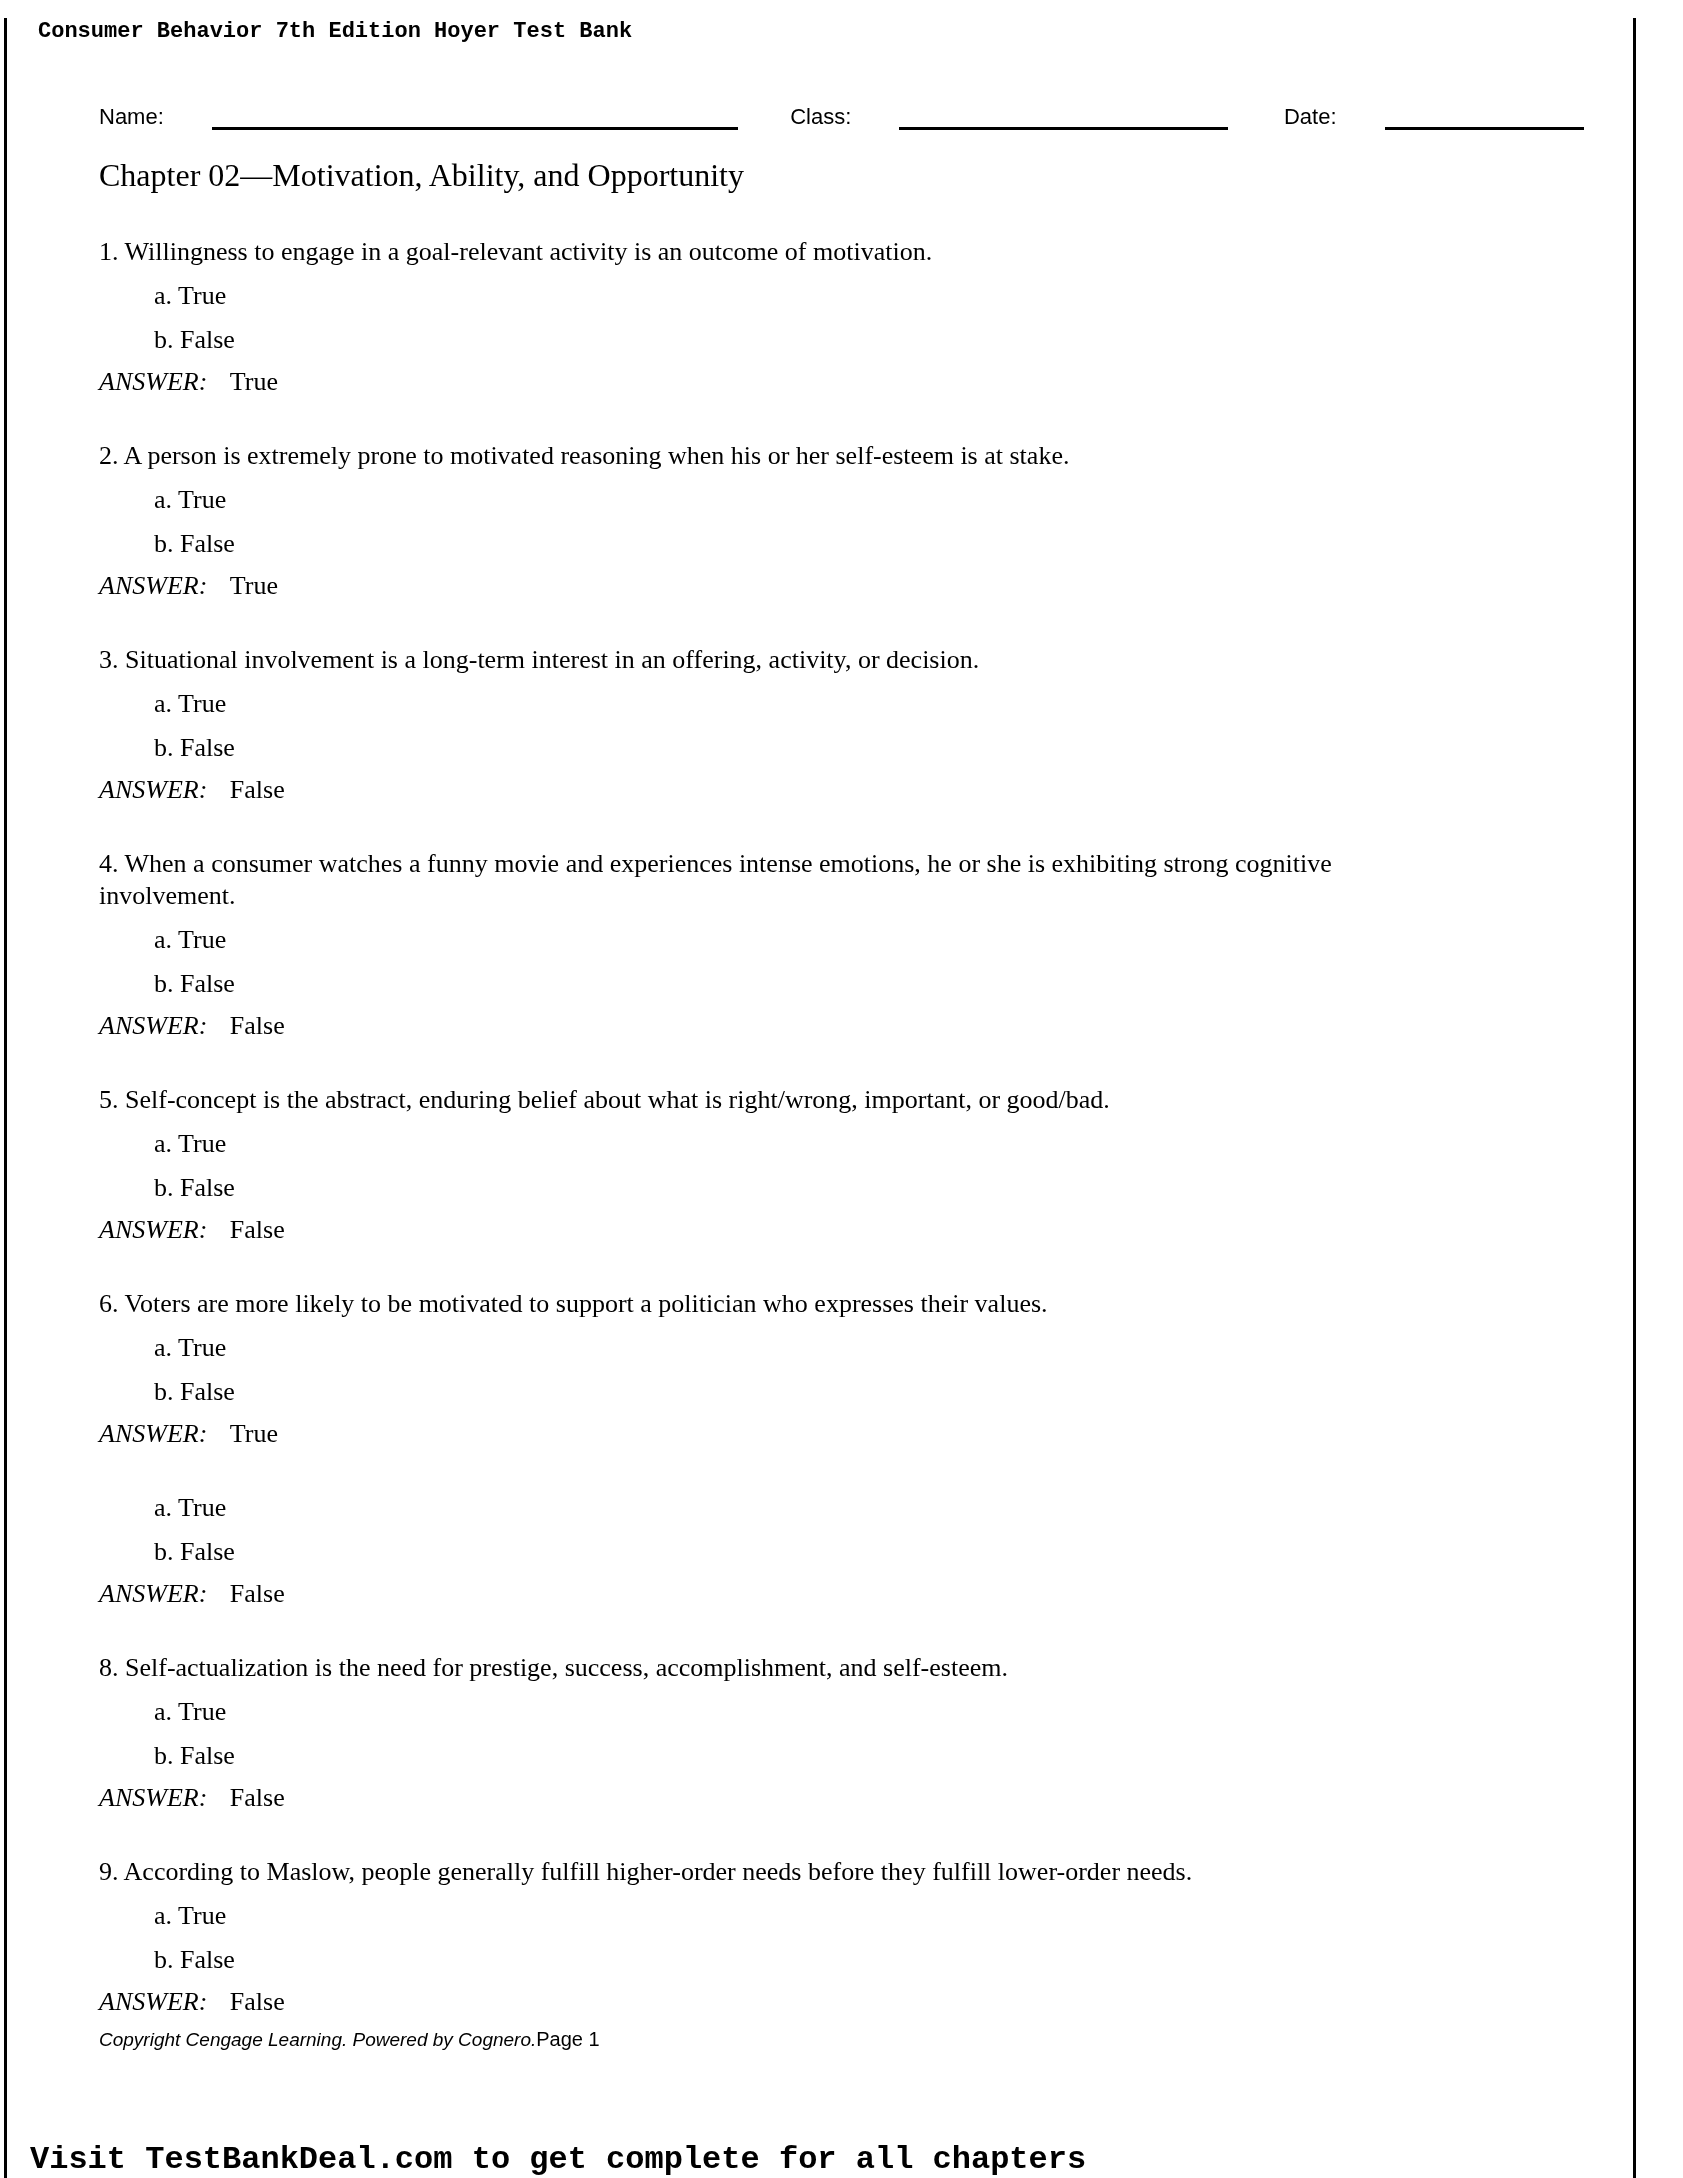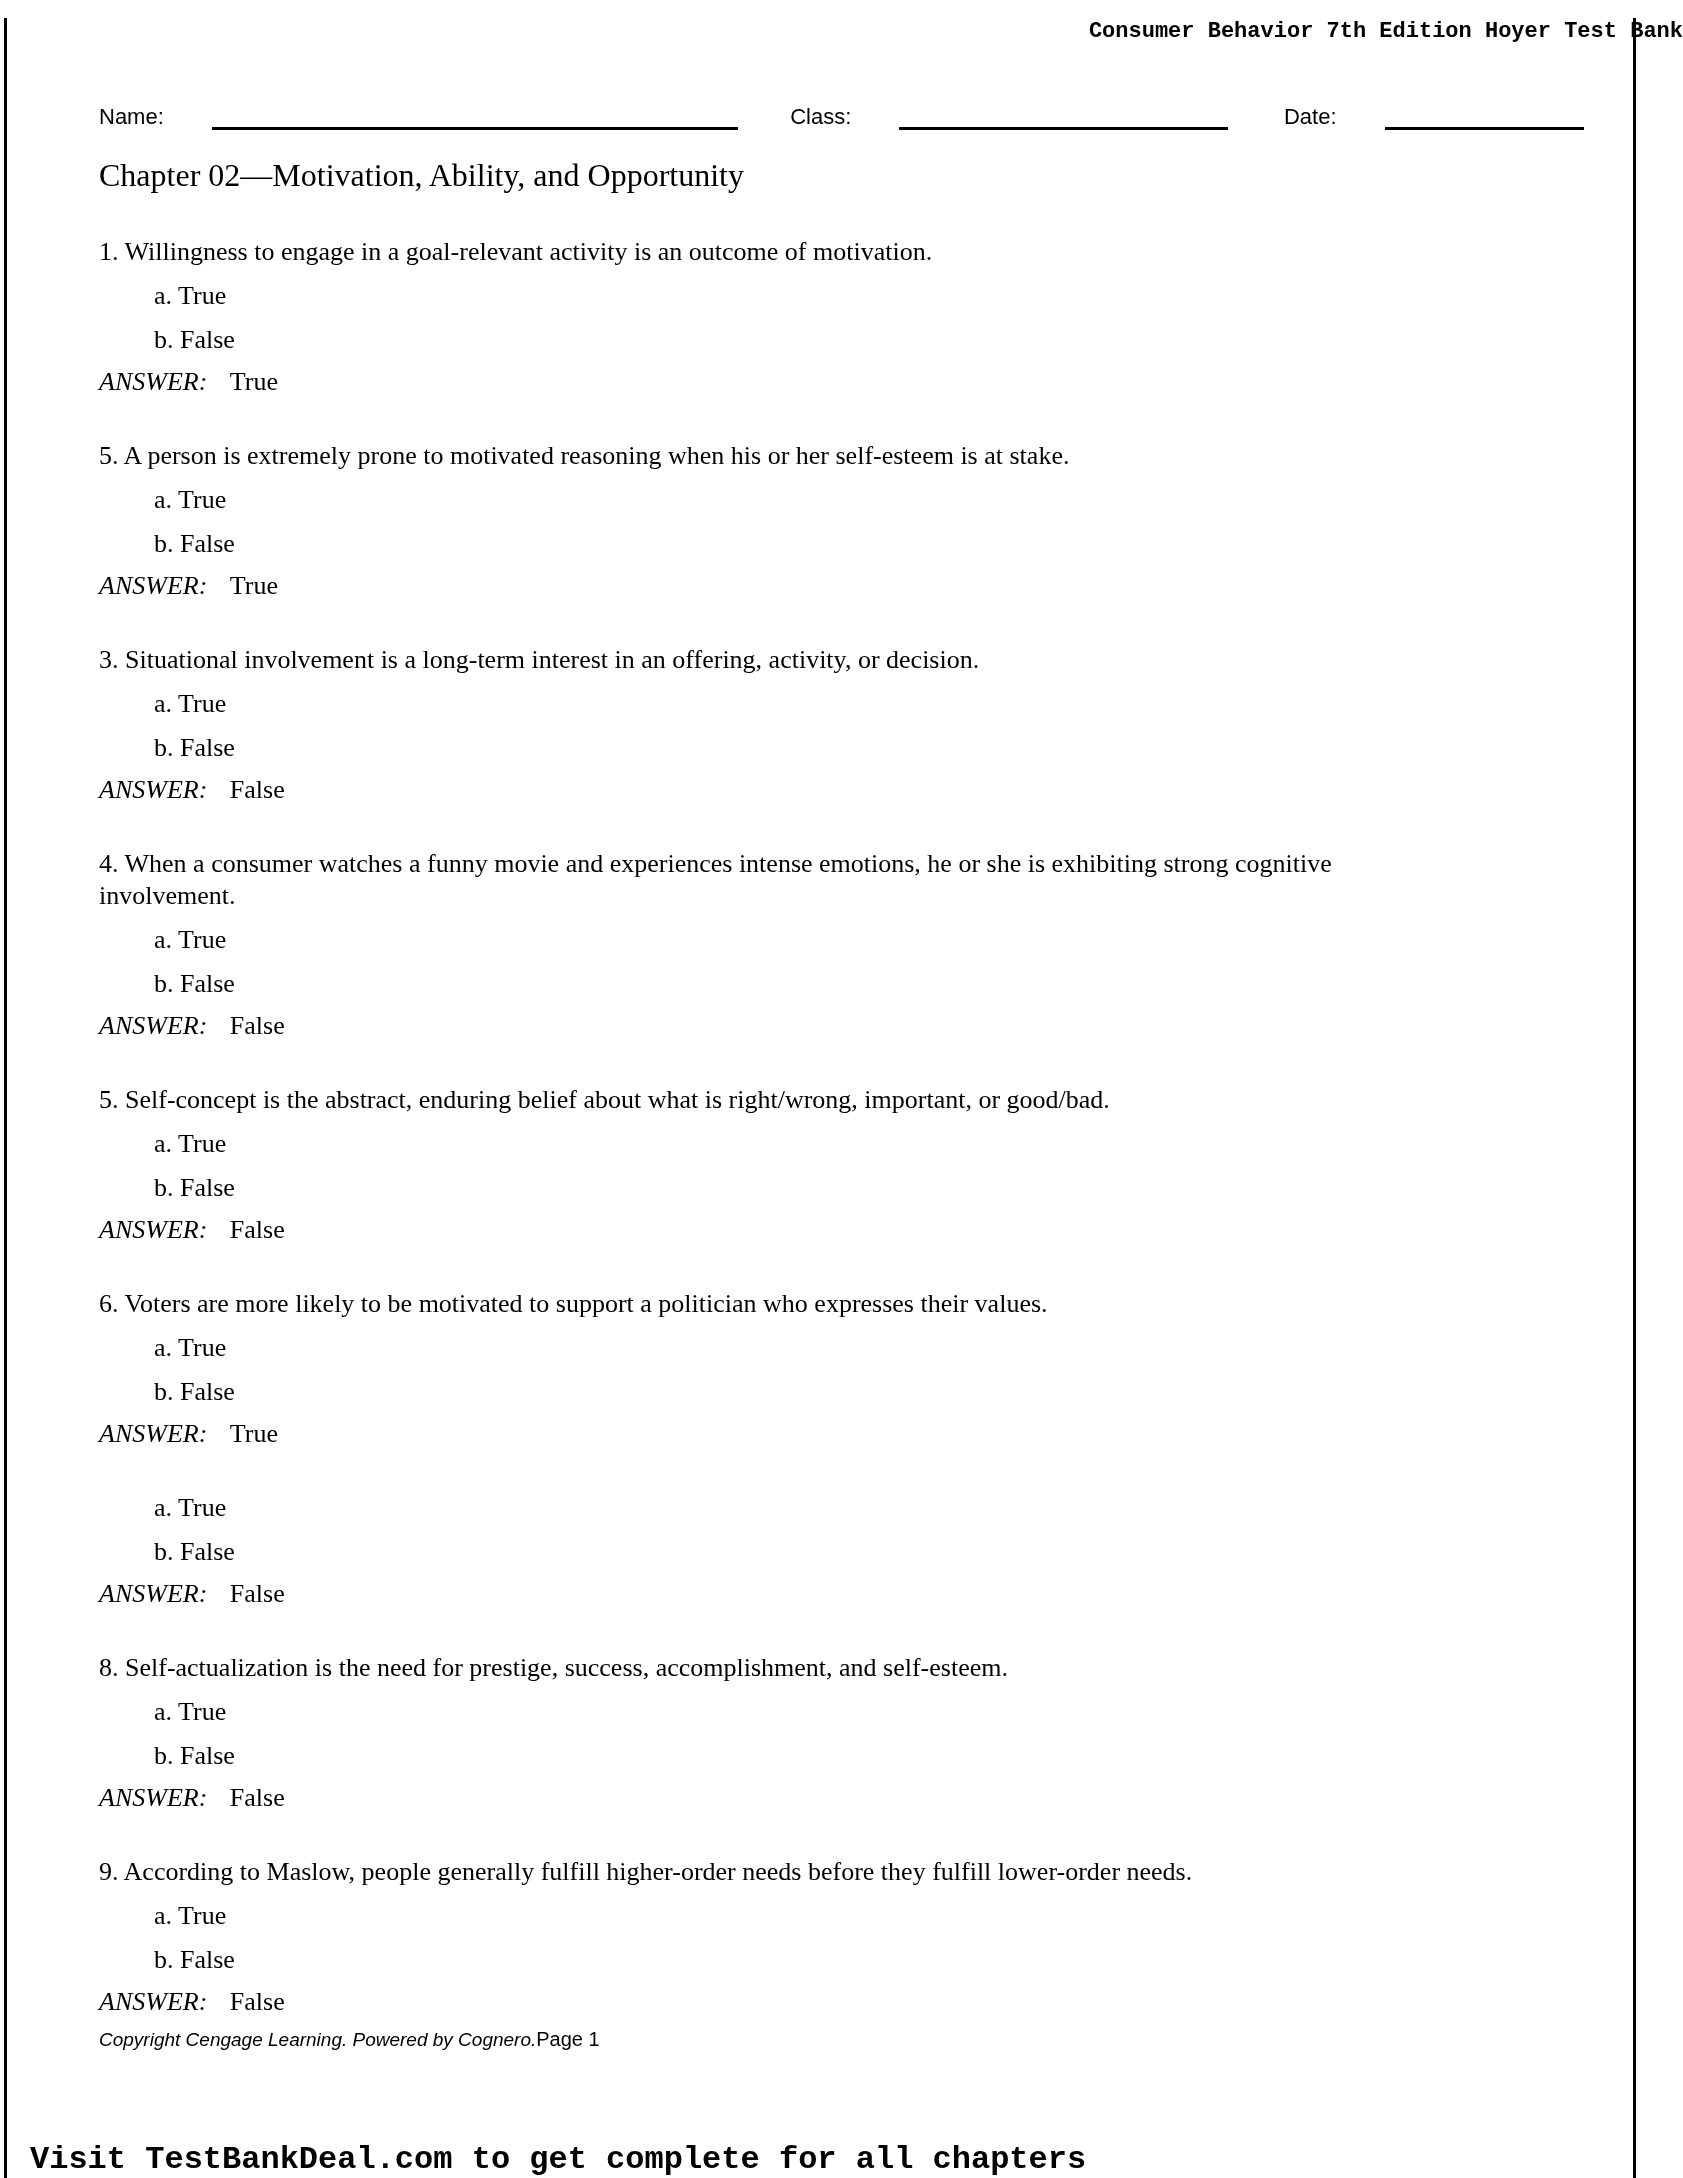--- a/index.html
+++ b/index.html
@@ -7,25 +7,24 @@
     width: 1683px; height: 2178px; overflow: hidden; position: relative;
     font-family: "Liberation Sans", "DejaVu Sans", sans-serif;
     color: #000000;
   }
   .page { position: relative; width: 1683px; height: 2178px; background: #ffffff; }
 
   .border-left  { position: absolute; left: 4px;    top: 0; width: 3px; height: 2178px; background: #000; }
   .border-right { position: absolute; left: 1633px; top: 0; width: 3px; height: 2178px; background: #000; }
 
   .header {
-    margin: 18px 0 0 54px;
+    margin: 18px 0 0 38px;
     font-family: "Liberation Mono", "DejaVu Sans Mono", monospace;
     font-weight: bold; font-size: 22px; line-height: 28px;
     white-space: nowrap;
-    text-align: right;
   }
 
   .nrow {
     display: flex; align-items: flex-end;
     margin: 50px 0 0 99px; width: 1485px; height: 34px; gap: 44px;
   }
   .nrow .lbl { font-size: 22px; line-height: 26px; white-space: nowrap; }
   .fill-line { height: 30px; border-bottom: 3px solid #000; }
   .name-line  { width: 644px; margin-left: 4px; }
   .class-line { width: 402px; margin-left: 4px; }
@@ -104,21 +103,21 @@
           <div class="q-opt">b. False</div>
         </div>
     <div class="q-ans">
       <span class="ans-label">ANSWER:</span>
       <span class="ans-value">True</span>
     </div>
   </div>
 
   <div class="question">
     <div class="q-text">
-          <div class="q-line">5. A person is extremely prone to motivated reasoning when his or her self-esteem is at stake.</div>
+          <div class="q-line">2. A person is extremely prone to motivated reasoning when his or her self-esteem is at stake.</div>
         </div>
     <div class="q-opts">
           <div class="q-opt">a. True</div>
           <div class="q-opt">b. False</div>
         </div>
     <div class="q-ans">
       <span class="ans-label">ANSWER:</span>
       <span class="ans-value">True</span>
     </div>
   </div>

